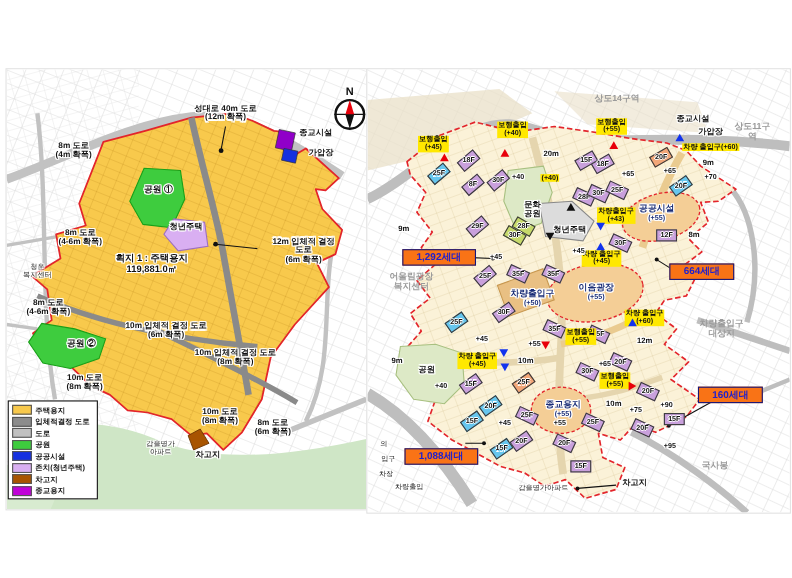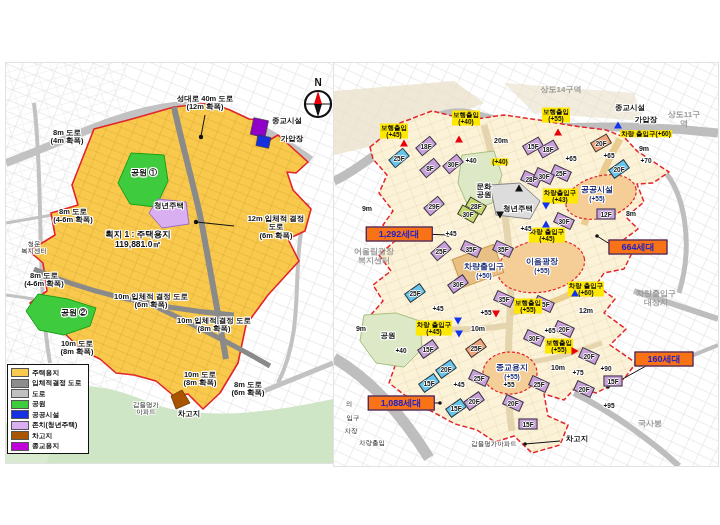--- a/index.html
+++ b/index.html
@@ -376,21 +376,21 @@
         <div class="lbl k-roadw" style="left: 310px; top: 86px;">9m</div>
         <div class="lbl k-roadw" style="left: 297px; top: 151px;">8m</div>
         <div class="lbl k-roadw" style="left: 33px; top: 146px;">9m</div>
         <div class="lbl k-roadw" style="left: 27px; top: 266px;">9m</div>
         <div class="lbl k-roadw" style="left: 144px; top: 266px;">10m</div>
         <div class="lbl k-roadw" style="left: 224px; top: 305px;">10m</div>
         <div class="lbl k-roadw" style="left: 252px; top: 248px;">12m</div>
         <div class="lbl k-units" style="left: 65px; top: 171px;">1,292세대</div>
         <div class="lbl k-units" style="left: 304px; top: 184px;">664세대</div>
         <div class="lbl k-units" style="left: 330px; top: 296px;">160세대</div>
-        <div class="lbl k-units" style="left: 67px; top: 340px;">1,088세대</div>
+        <div class="lbl k-units" style="left: 67px; top: 352px;">1,088세대</div>
         <div class="tri" style="left: 70px; top: 80px; border-left: 4px solid transparent; border-right: 4px solid transparent; border-bottom: 7px solid rgb(232, 0, 11);"></div>
         <div class="tri" style="left: 125px; top: 76px; border-left: 4px solid transparent; border-right: 4px solid transparent; border-bottom: 7px solid rgb(232, 0, 11);"></div>
         <div class="tri" style="left: 224px; top: 69px; border-left: 4px solid transparent; border-right: 4px solid transparent; border-bottom: 7px solid rgb(232, 0, 11);"></div>
         <div class="tri" style="left: 284px; top: 62px; border-left: 4px solid transparent; border-right: 4px solid transparent; border-bottom: 7px solid rgb(17, 51, 238);"></div>
         <div class="tri" style="left: 212px; top: 143px; border-left: 4px solid transparent; border-right: 4px solid transparent; border-top: 7px solid rgb(17, 51, 238);"></div>
         <div class="tri" style="left: 212px; top: 161px; border-left: 4px solid transparent; border-right: 4px solid transparent; border-bottom: 7px solid rgb(17, 51, 238);"></div>
         <div class="tri" style="left: 241px; top: 230px; border-left: 4px solid transparent; border-right: 4px solid transparent; border-bottom: 7px solid rgb(17, 51, 238);"></div>
         <div class="tri" style="left: 162px; top: 251px; border-left: 4px solid transparent; border-right: 4px solid transparent; border-top: 7px solid rgb(232, 0, 11);"></div>
         <div class="tri" style="left: 124px; top: 258px; border-left: 4px solid transparent; border-right: 4px solid transparent; border-top: 7px solid rgb(17, 51, 238);"></div>
         <div class="tri" style="left: 125px; top: 271px; border-left: 4px solid transparent; border-right: 4px solid transparent; border-top: 7px solid rgb(17, 51, 238);"></div>

